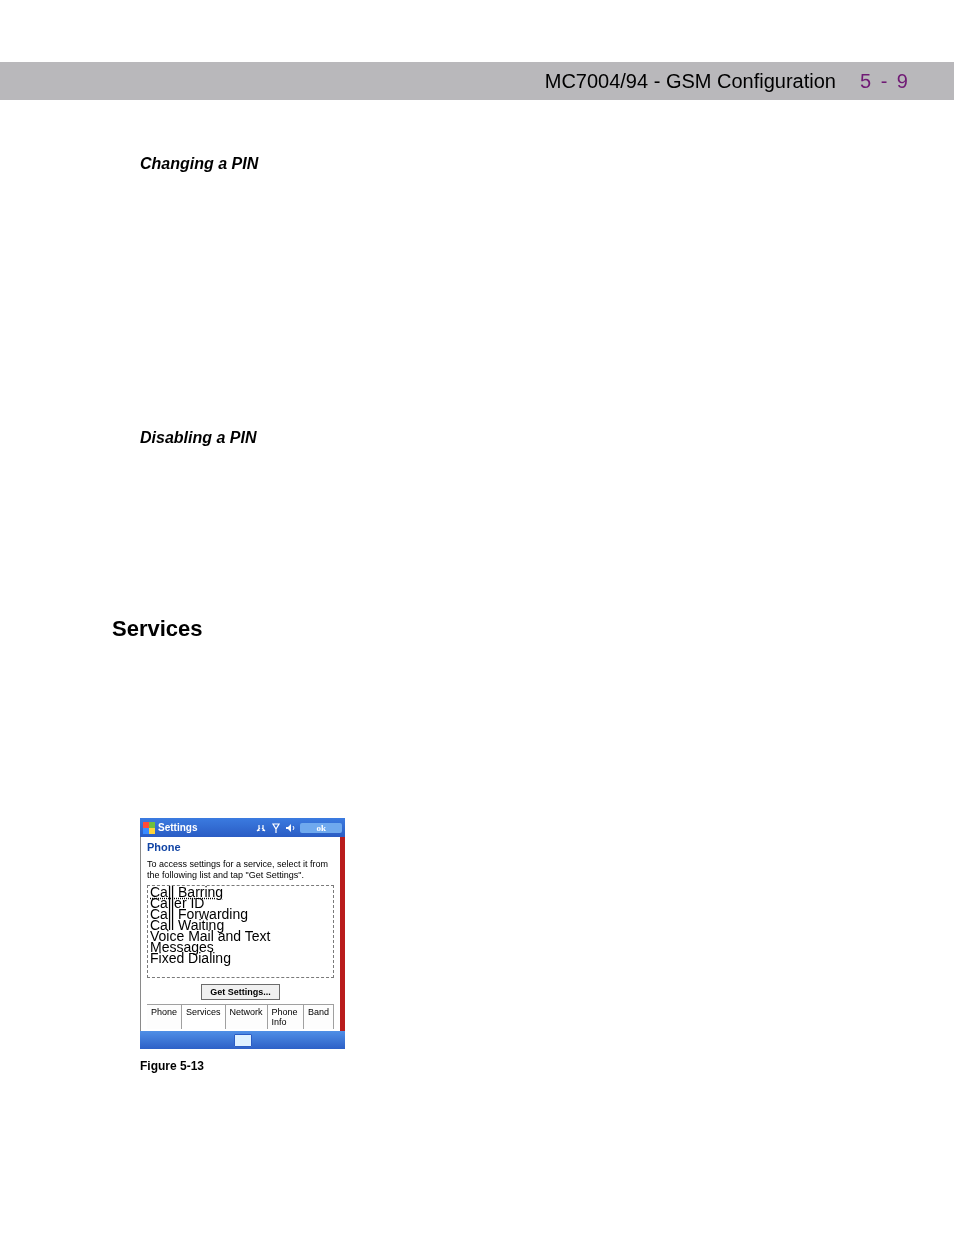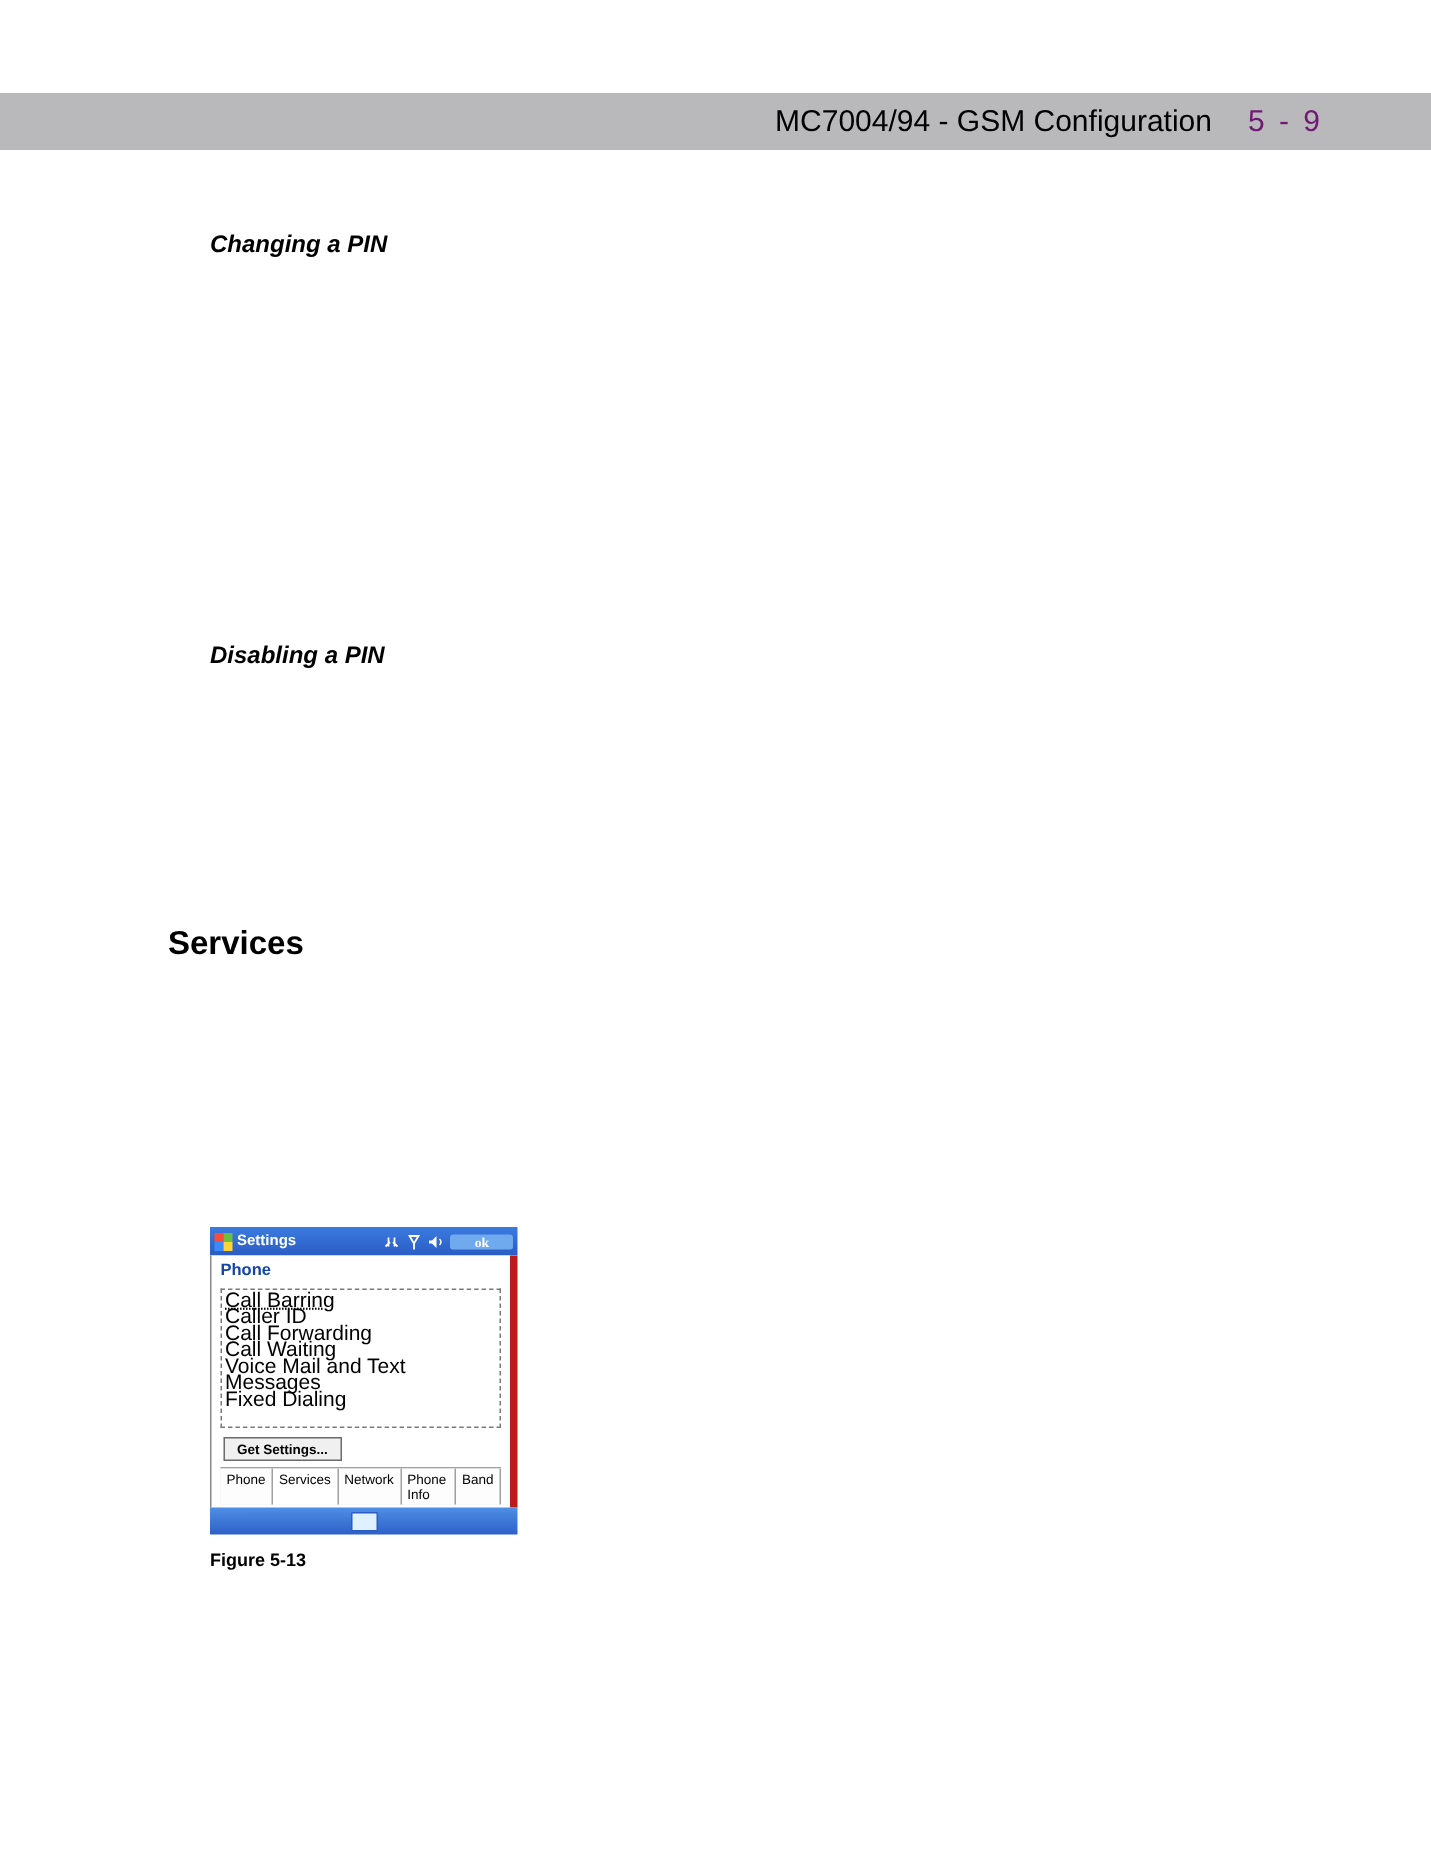--- a/index.html
+++ b/index.html
@@ -19,21 +19,21 @@
   .header-band {
     position: absolute;
     top: 62px;
     left: 0;
     width: 954px;
     height: 38px;
     background: #b9b8bb;
     display: flex;
     align-items: center;
     justify-content: flex-end;
-    padding-right: 72px;
+    padding-right: 44px;
     box-sizing: border-box;
   }
   .header-title {
     font-size: 20px;
     color: #000000;
     margin-right: 24px;
   }
   .header-page {
     font-size: 20px;
     color: #701a75;
@@ -113,21 +113,21 @@
     padding: 1px 2px 2px;
     height: 88px;
     overflow: hidden;
   }
   .svc-list .sel {
     background: #ffffff;
     text-decoration: underline dotted;
   }
   .gs-row {
     display: flex;
-    justify-content: flex-start;
+    justify-content: center;
     padding: 6px 2px 4px;
   }
   .gs-btn {
     font-size: 9px;
     padding: 2px 8px;
     border: 1px solid #6b6b6b;
     background: #f0f0f0;
     font-weight: bold;
   }
   .tabs-row {
@@ -206,20 +206,21 @@
           <svg viewBox="0 0 12 12">
               <path d="M1 5 L3 5 L6 2 L6 10 L3 7 L1 7 Z" fill="#fff"></path>
               <path d="M8 4 Q10 6 8 8" stroke="#fff" stroke-width="1" fill="none"></path>
             </svg>
         </span>
         <span style="background:#6fa9ee;border-radius:2px;padding:0 16px;font-size:9px;font-family:Liberation Serif, serif;">ok</span>
       </div>
 
       <div class="white-pane">
         <div class="phone-lbl">Phone</div>
+        <div class="instr">To access settings for a service, select it from the following list and tap "Get Settings".</div>
         <div class="svc-list">
           <div class="sel">Call Barring</div>
           <div>Caller ID</div>
           <div>Call Forwarding</div>
           <div>Call Waiting</div>
           <div>Voice Mail and Text Messages</div>
           <div>Fixed Dialing</div>
         </div>
         <div class="gs-row">
           <span class="gs-btn">Get Settings...</span>

